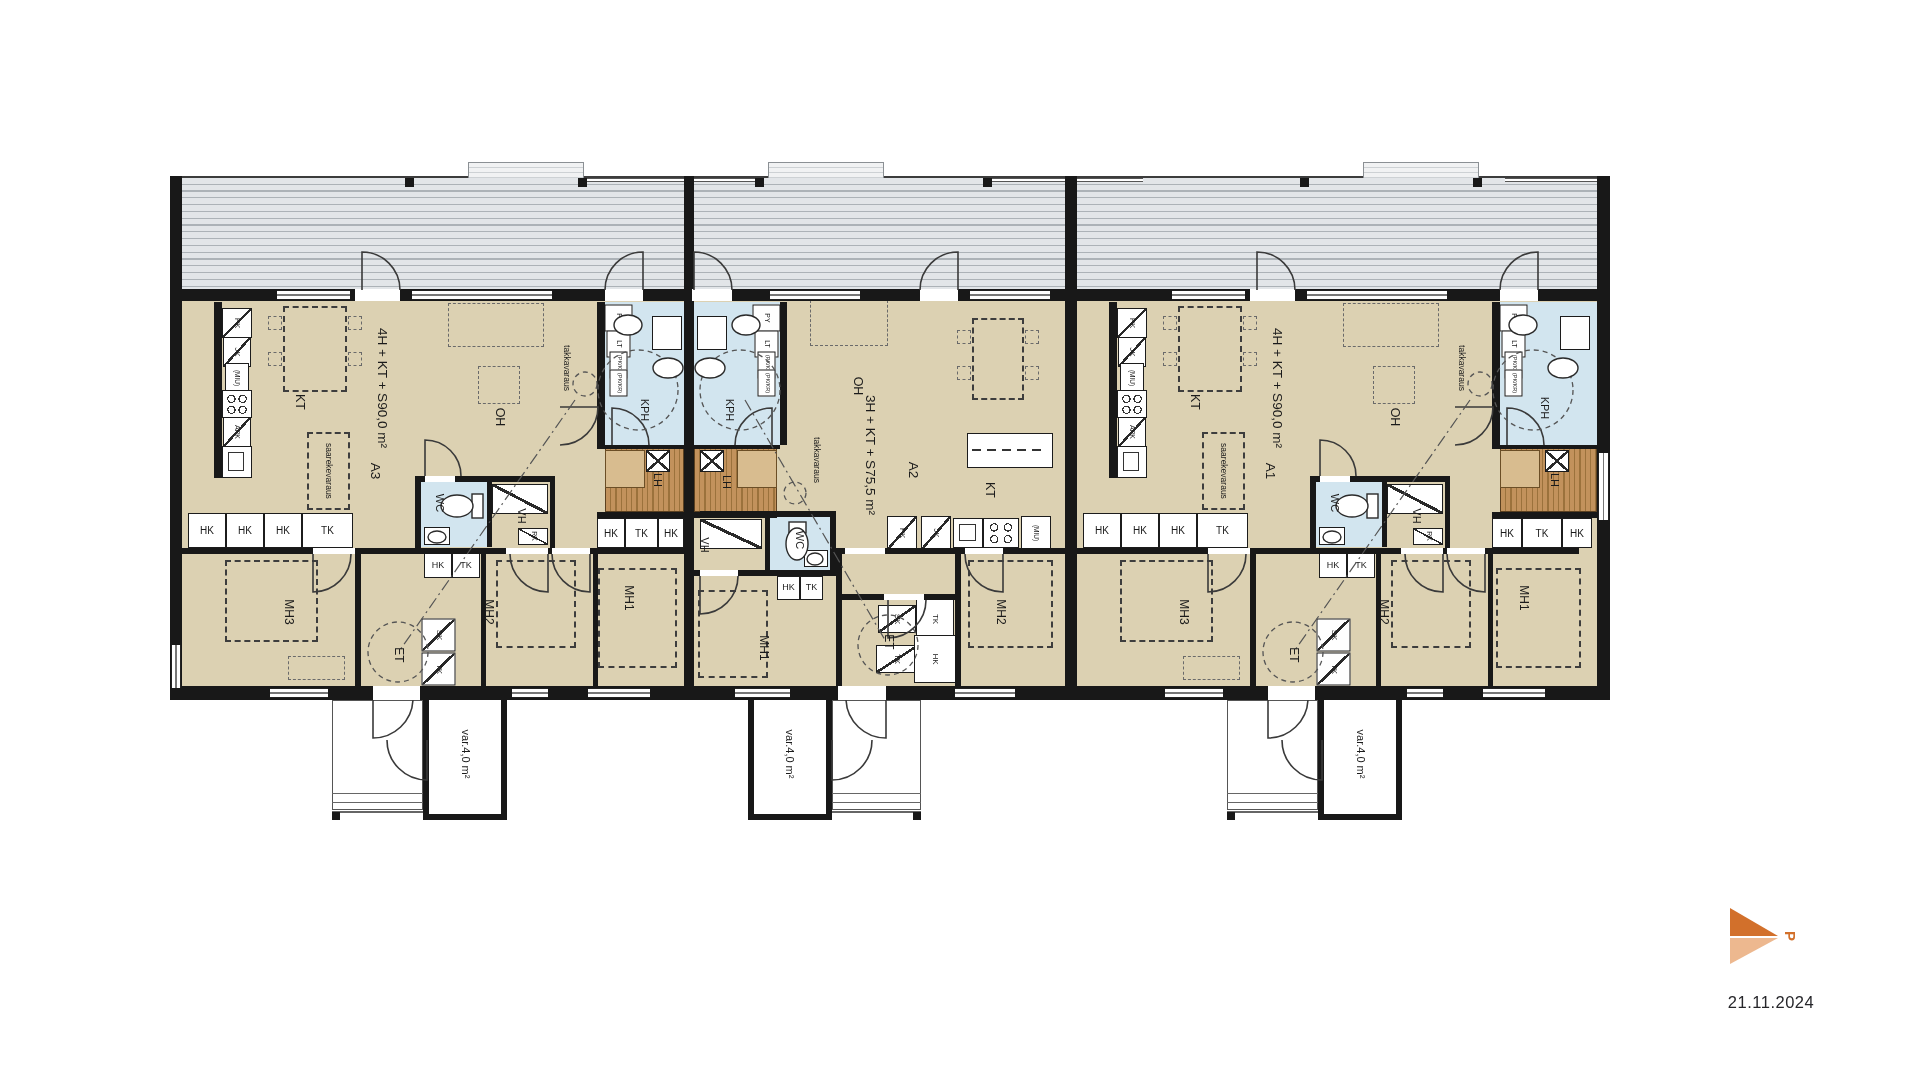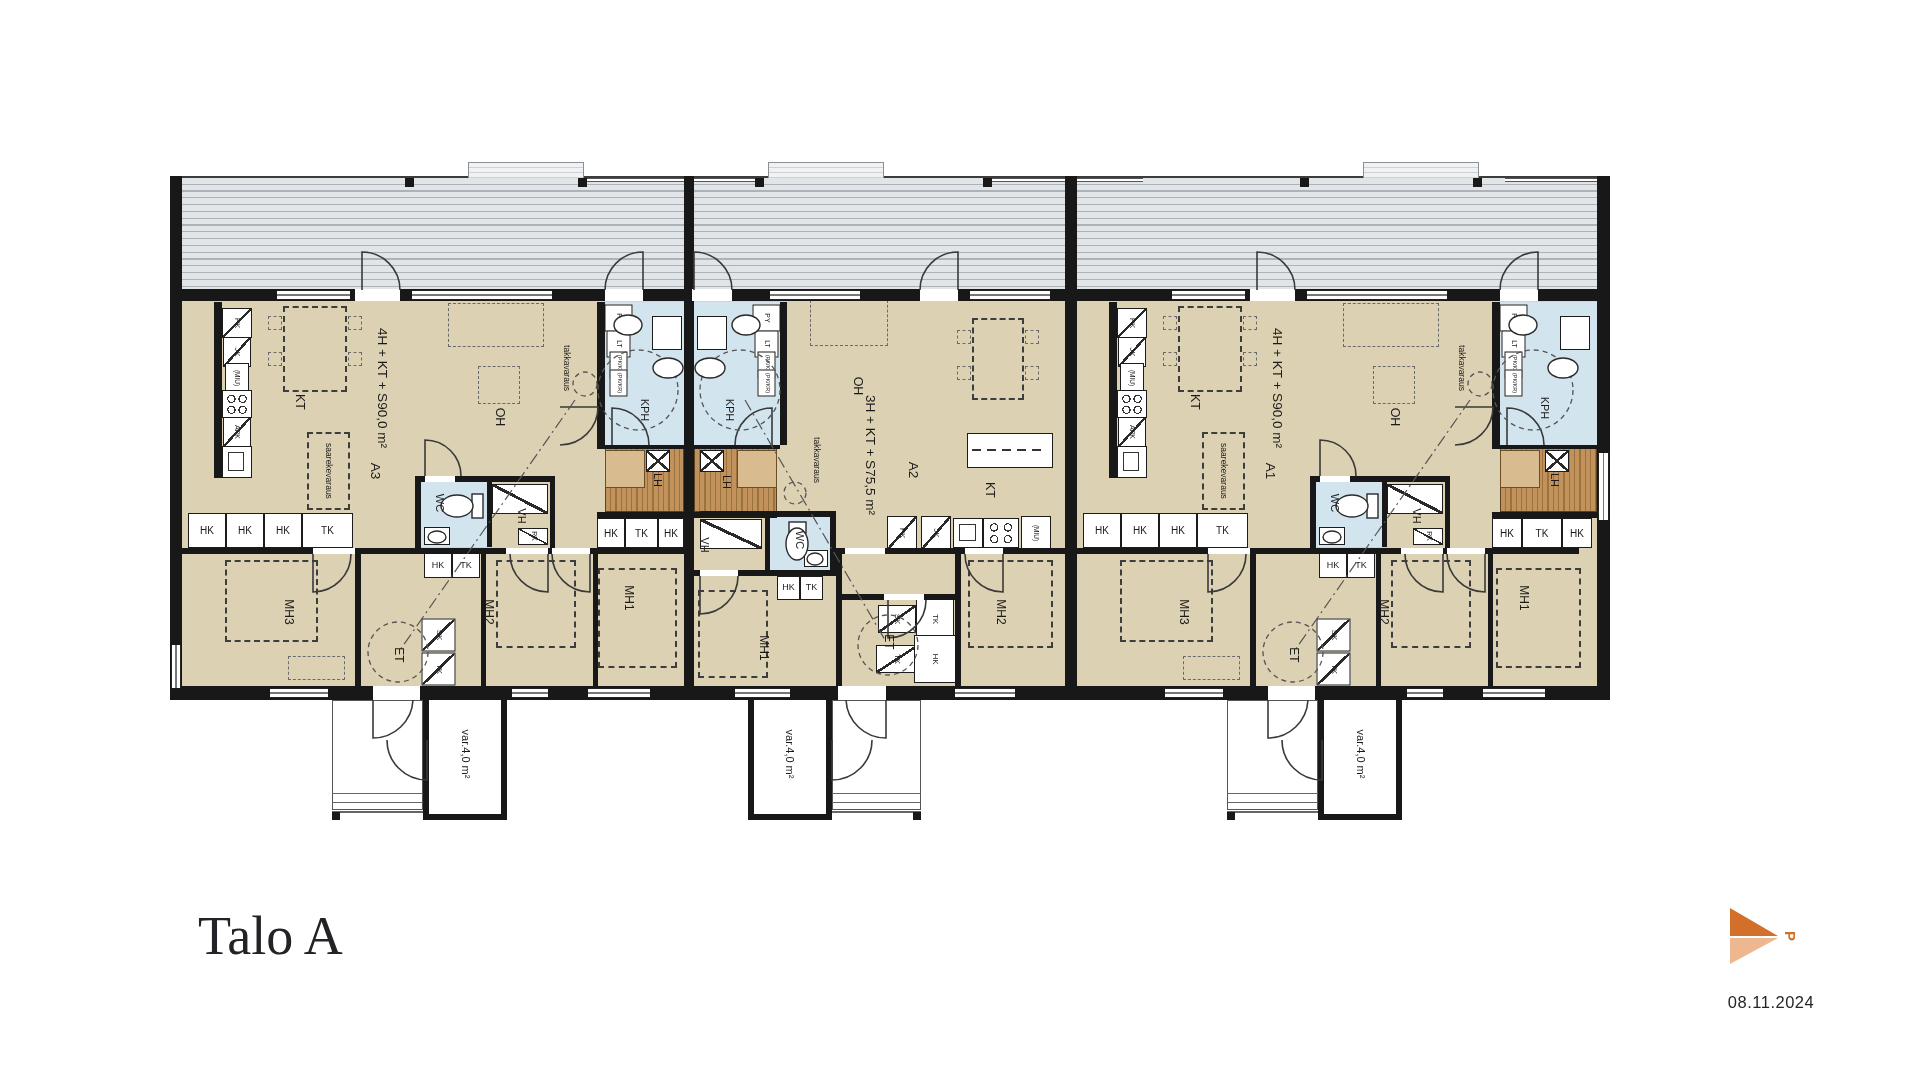--- a/index.html
+++ b/index.html
@@ -396,17 +396,16 @@
   <div class="lbl r90" style="left:1421px;top:328px;width:80px;height:80px;font-size:8.5px">takkavaraus</div>
   <div class="lbl r90" style="left:1183px;top:431px;width:80px;height:80px;font-size:8.5px">saarekevaraus</div>
 
   <div class="lbl r90" style="left:436px;top:724px;width:60px;height:60px;font-size:11px"><span>var.</span>
 <span>4,0 m²</span></div>
   <div class="lbl r90" style="left:760px;top:724px;width:60px;height:60px;font-size:11px"><span>var.</span>
 <span>4,0 m²</span></div>
   <div class="lbl r90" style="left:1331px;top:724px;width:60px;height:60px;font-size:11px"><span>var.</span>
 <span>4,0 m²</span></div>
 
-  <div class="lbl" style="left:198px;top:905px;width:220px;height:62px;font-family:'Liberation Serif',serif;font-size:54px;color:#232327;justify-content:flex-start">Talo A</div>
   <div class="lbl r90" style="left:1776px;top:922px;width:28px;height:28px;font-size:15px;font-weight:bold;color:#D2702B">P</div>
-  <div class="lbl" style="left:1726px;top:992px;width:90px;height:22px;font-size:16.5px;color:#26262a;letter-spacing:.5px">08.11.2024</div>
+  <div class="lbl" style="left:1726px;top:992px;width:90px;height:22px;font-size:16.5px;color:#26262a;letter-spacing:.5px">21.11.2024</div>
 
 </div>
 
 </body></html>

